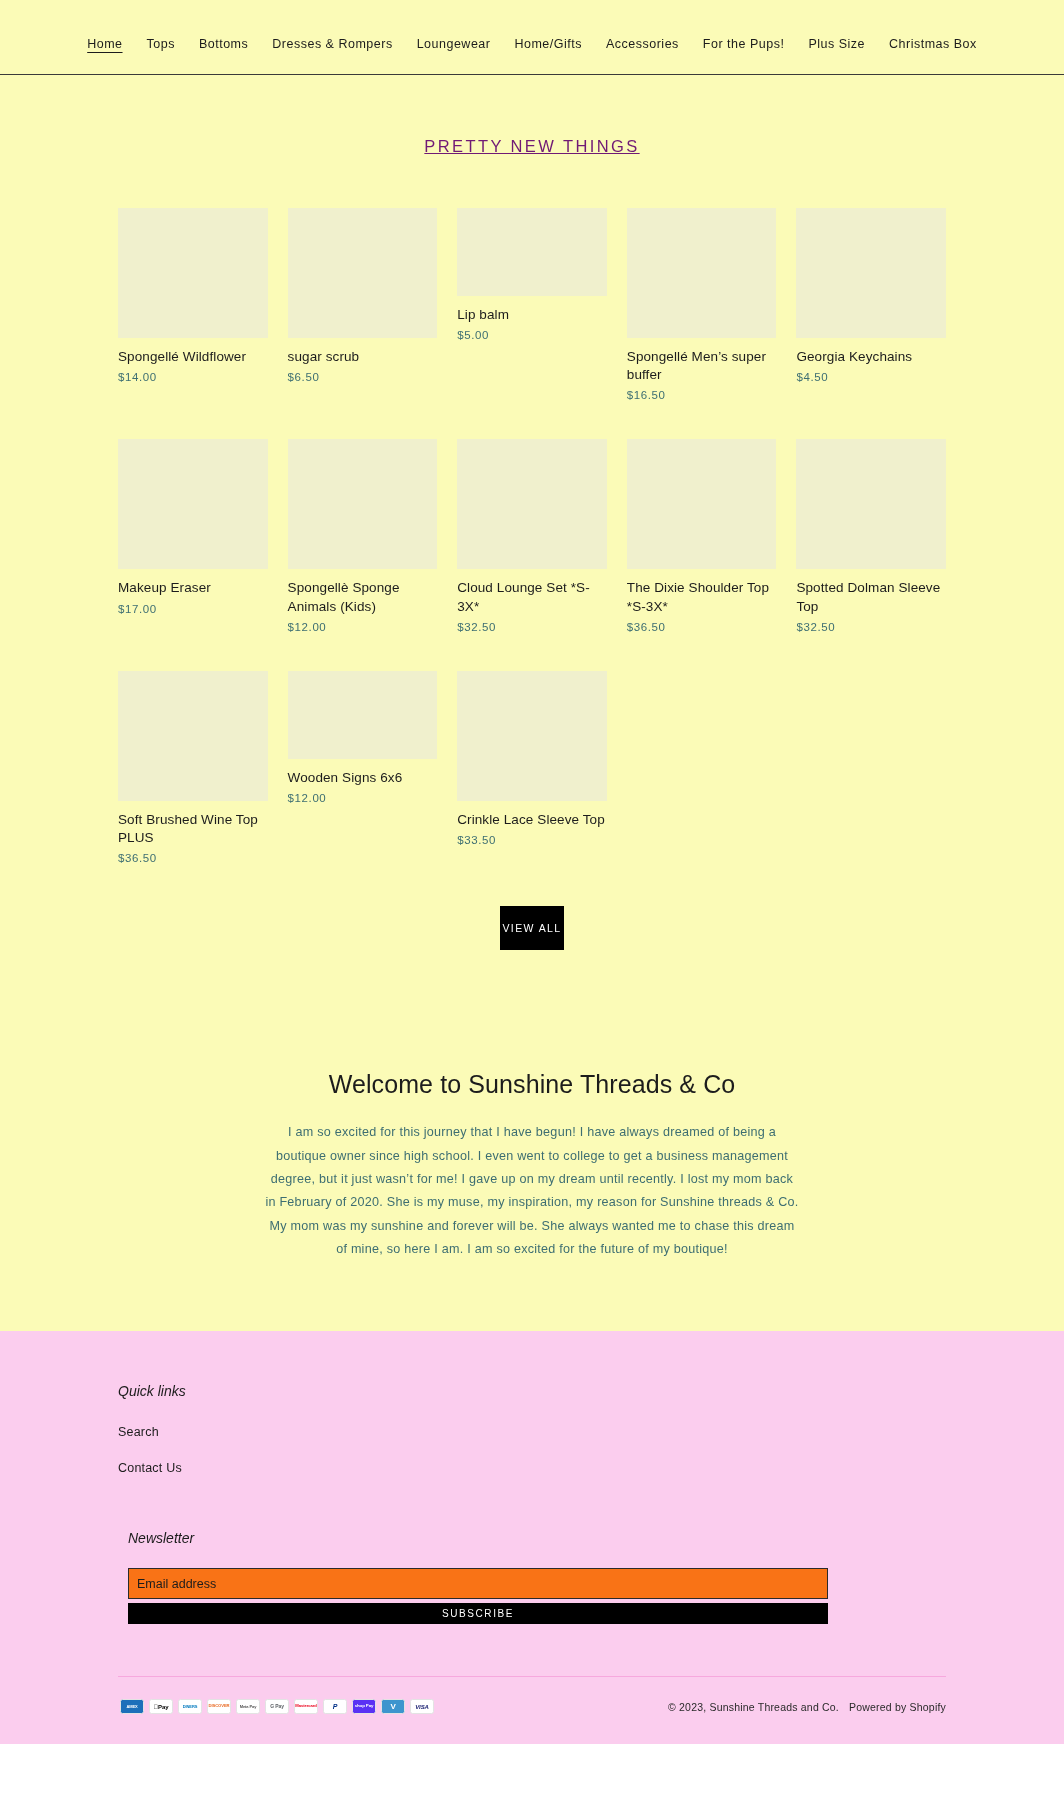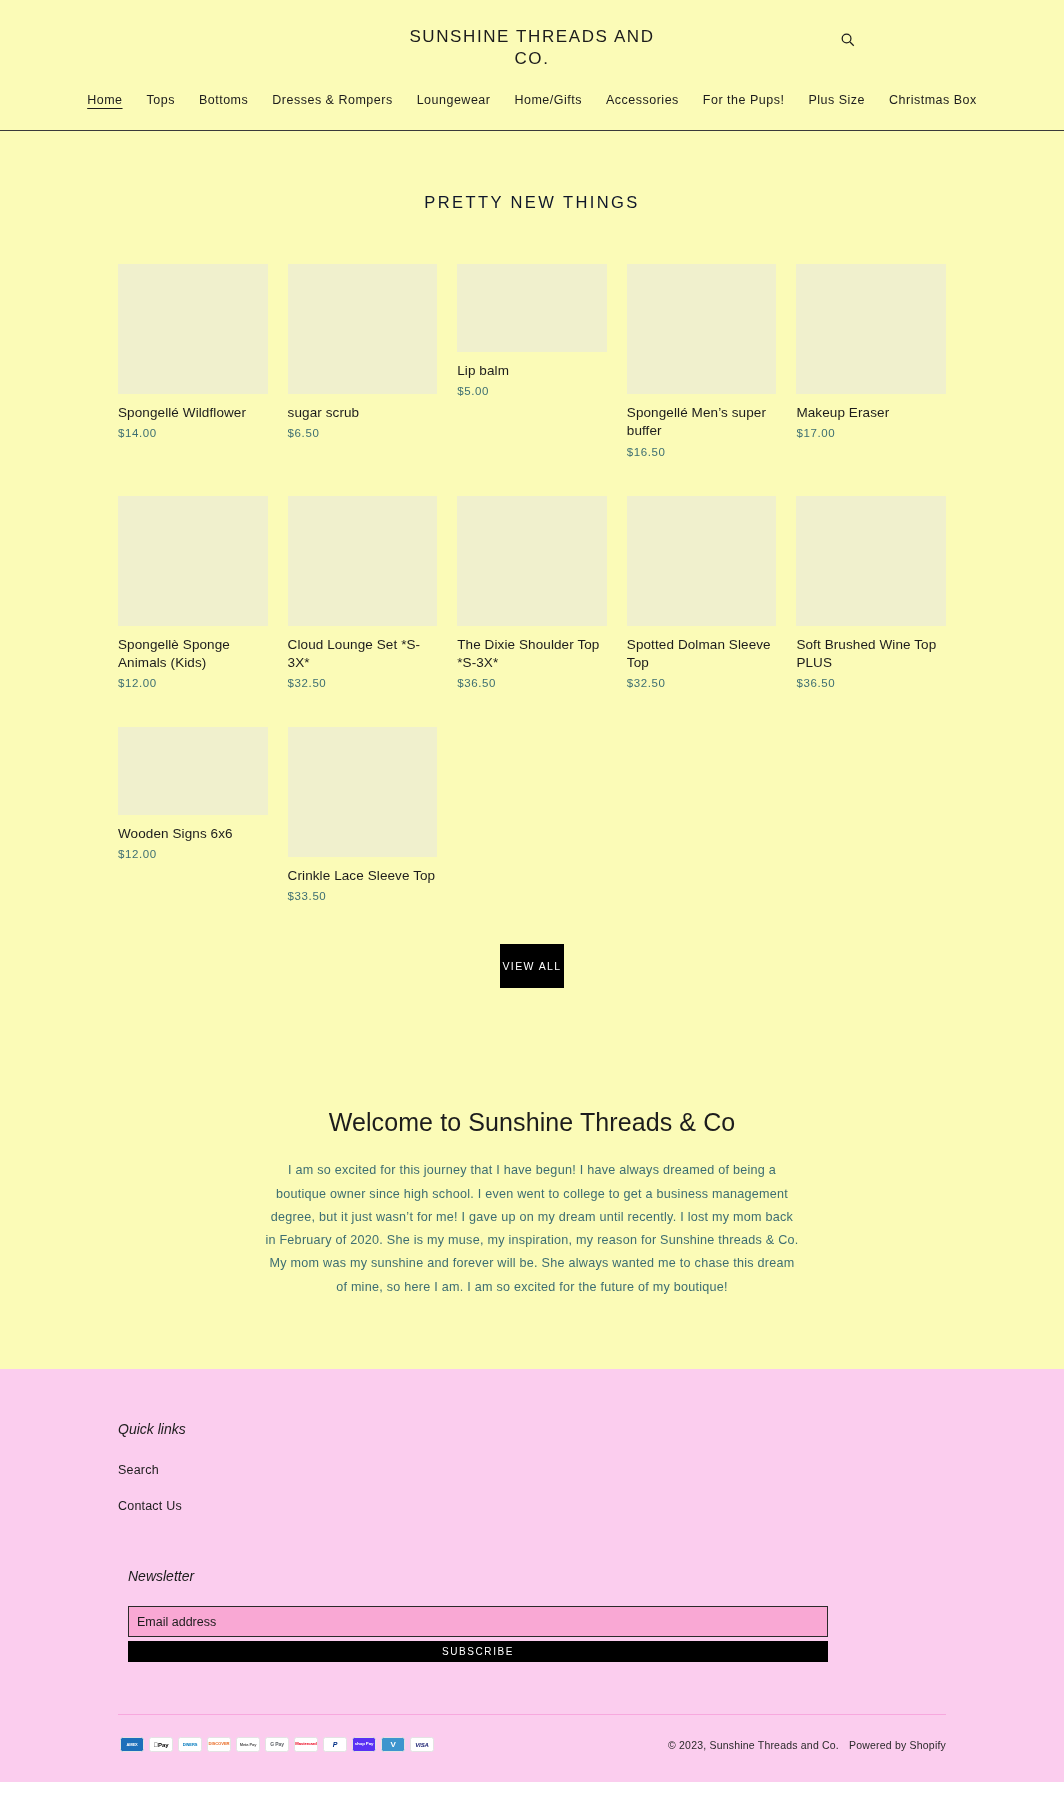--- a/index.html
+++ b/index.html
@@ -69,21 +69,22 @@
 
   
   .page-bg { background: #fbfbb7; }
   .section-title {
     text-align: center;
     font-size: 16.5px;
     letter-spacing: 2.4px;
     font-weight: 400;
     padding: 62px 0 0;
     margin: 0;
-    color: #0f172a;
+    color: #701a75;
+    text-decoration: underline;
   }
 
   .grid {
     display: grid;
     grid-template-columns: repeat(5, 1fr);
     column-gap: 20px;
     row-gap: 0;
     padding: 52px 118px 0;
     align-items: start;
   }
@@ -162,21 +163,21 @@
     color: #1c1c1c;
     text-decoration: none;
     letter-spacing: 0.2px;
   }
   .newsletter { padding: 55px 10px 0; }
   .newsletter h3 { margin-bottom: 22px; }
   .email-input {
     width: 700px;
     height: 31px;
     border: 1px solid #2a2a2a;
-    background: #f9a8d4;
+    background: #f97316;
     padding: 0 8px;
     font-size: 12.5px;
     font-family: "Liberation Sans", sans-serif;
     color: #1c1c1c;
     display: block;
   }
   .email-input::placeholder { color: #1c1c1c; opacity: 1; }
   .subscribe {
     width: 700px;
     height: 21px;
@@ -232,29 +233,20 @@
     letter-spacing: 0.2px;
     display: flex;
     gap: 10px;
   }
   .footer-copy a { color: #2a2a2a; text-decoration: none; }
 </style>
 </head>
 <body>
 
 <header class="site-header">
-  <div class="header-top">
-    <a href="#" class="site-title">SUNSHINE THREADS AND CO.</a>
-    <button class="search-btn" aria-label="Search">
-      <svg width="15" height="15" viewBox="0 0 24 24" fill="none" stroke="#1c1c1c" stroke-width="2">
-        <circle cx="10.5" cy="10.5" r="7"></circle>
-        <line x1="16" y1="16" x2="22" y2="22"></line>
-      </svg>
-    </button>
-  </div>
   <nav class="nav">
     <a href="#" class="active">Home</a>
     <a href="#">Tops</a>
     <a href="#">Bottoms</a>
     <a href="#">Dresses &amp; Rompers</a>
     <a href="#">Loungewear</a>
     <a href="#">Home/Gifts</a>
     <a href="#">Accessories</a>
     <a href="#">For the Pups!</a>
     <a href="#">Plus Size</a>
@@ -278,20 +270,25 @@
     </a>
     <a href="#" class="card">
       <div class="card-img" style="height:88px"></div>
       <div class="card-title">Lip balm</div>
       <div class="card-price">$5.00</div>
     </a>
     <a href="#" class="card">
       <div class="card-img" style="height:130px"></div>
       <div class="card-title">Spongellé Men’s super buffer</div>
       <div class="card-price">$16.50</div>
+    </a>
+    <a href="#" class="card">
+      <div class="card-img" style="height:130px"></div>
+      <div class="card-title">Georgia Keychains</div>
+      <div class="card-price">$4.50</div>
     </a>
 
     <a href="#" class="card">
       <div class="card-img" style="height:130px"></div>
       <div class="card-title">Makeup Eraser</div>
       <div class="card-price">$17.00</div>
     </a>
     <a href="#" class="card">
       <div class="card-img" style="height:130px"></div>
       <div class="card-title">Spongellè Sponge Animals (Kids)</div>

